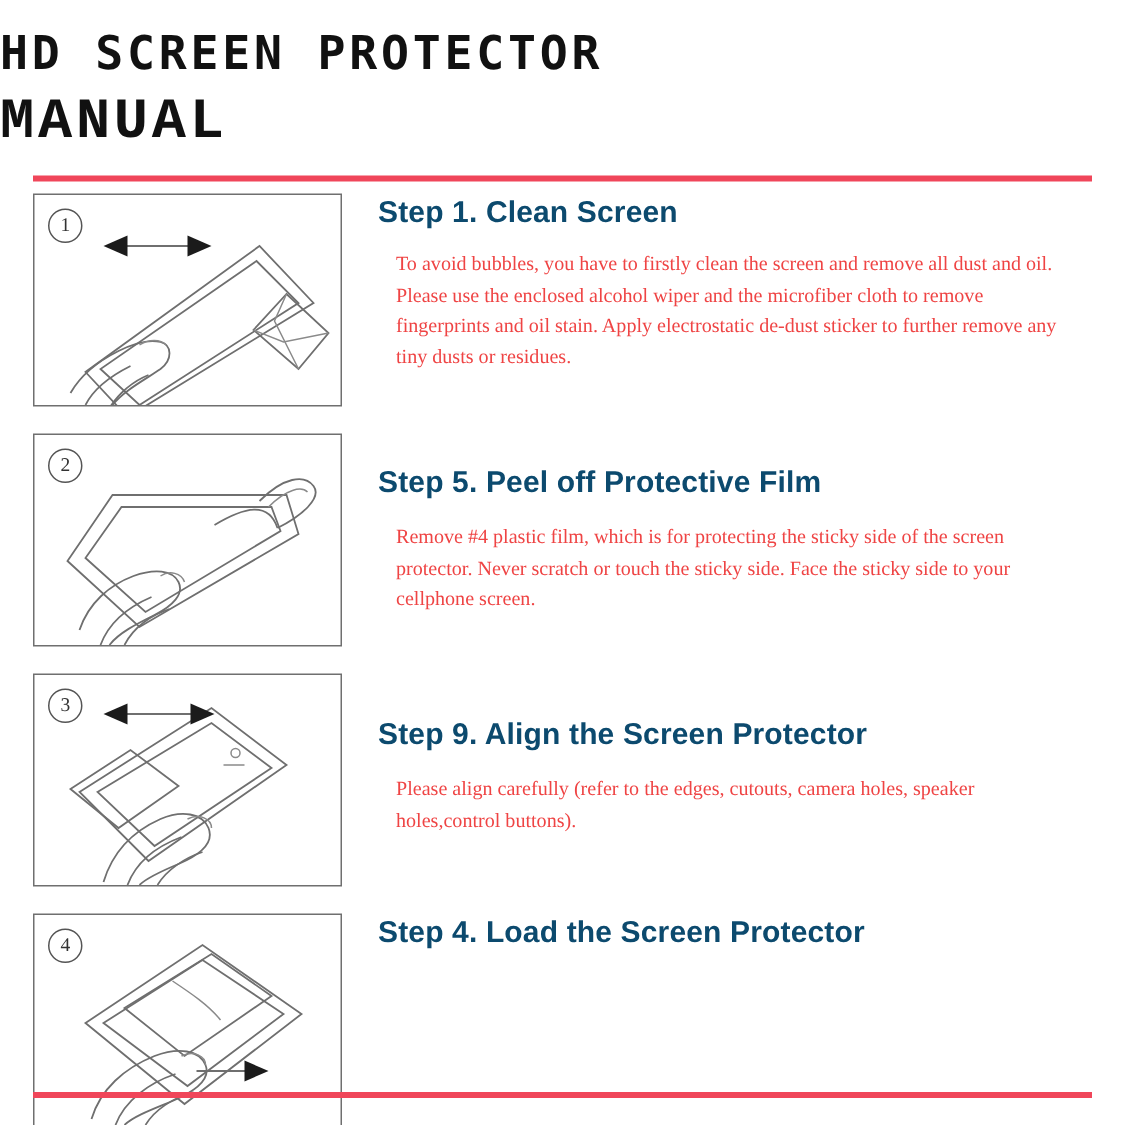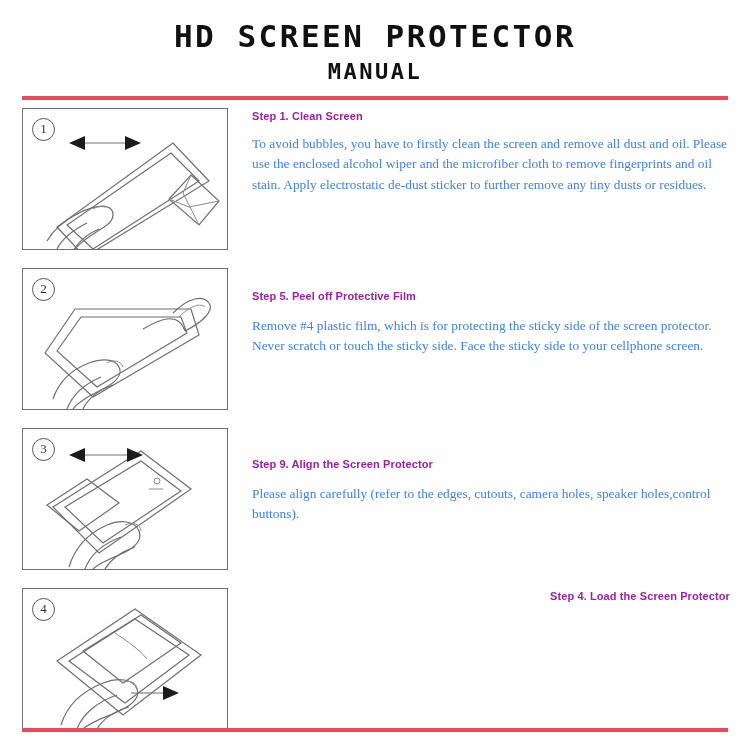--- a/index.html
+++ b/index.html
@@ -18,34 +18,34 @@
   .page {
     width: 750px;
     height: 750px;
     position: relative;
     box-sizing: border-box;
   }
 
   
   .header {
     padding-top: 16px;
-    text-align: center;
   }
   .title-line {
     font-family: "DejaVu Sans Mono", monospace;
     font-weight: bold;
     font-size: 31px;
     letter-spacing: 2.5px;
     color: #111111;
     line-height: 1.32;
     white-space: nowrap;
   }
   .title-line.second {
-    font-size: 22px;
+    font-size: 38px;
     letter-spacing: 2.5px;
+    font-family: Liberation Mono, monospace;
   }
   .header-rule {
     margin: 10px auto 0 auto;
     width: 706px;
     height: 4px;
     background: #f0465a;
   }
 
   
   .steps {
@@ -92,43 +92,43 @@
   }
   .text-col {
     flex: 1 1 auto;
     padding-left: 24px;
     padding-top: 2px;
     min-width: 0;
   }
   .step-title {
     font-family: "Liberation Sans", sans-serif;
     font-weight: bold;
-    font-size: 11px;
-    color: #a21caf;
+    font-size: 20px;
+    color: #0c4a6e;
     margin: 0 0 12px 0;
     letter-spacing: 0.1px;
   }
   .step-body {
     font-family: "Liberation Serif", serif;
     font-size: 13.4px;
     line-height: 1.53;
-    color: #3b82f6;
-    margin: 0;
+    color: #ef4444;
+    margin: 12px;
     text-align: left;
   }
 
   
   .step-1 .text-col { padding-top: 2px; }
   .step-2 .text-col { padding-top: 22px; }
   .step-3 .text-col { padding-top: 30px; }
   .step-4 .text-col { padding-top: 2px; }
 
   .step-2 .step-title { margin-bottom: 14px; }
   .step-3 .step-title { margin-bottom: 14px; }
-  .step-4 .step-title { margin-bottom: 12px; text-align: right; }
+  .step-4 .step-title { margin-bottom: 12px; }
 
   .footer-rule {
     position: absolute;
     left: 22px;
     bottom: 18px;
     width: 706px;
     height: 4px;
     background: #f0465a;
   }
 

